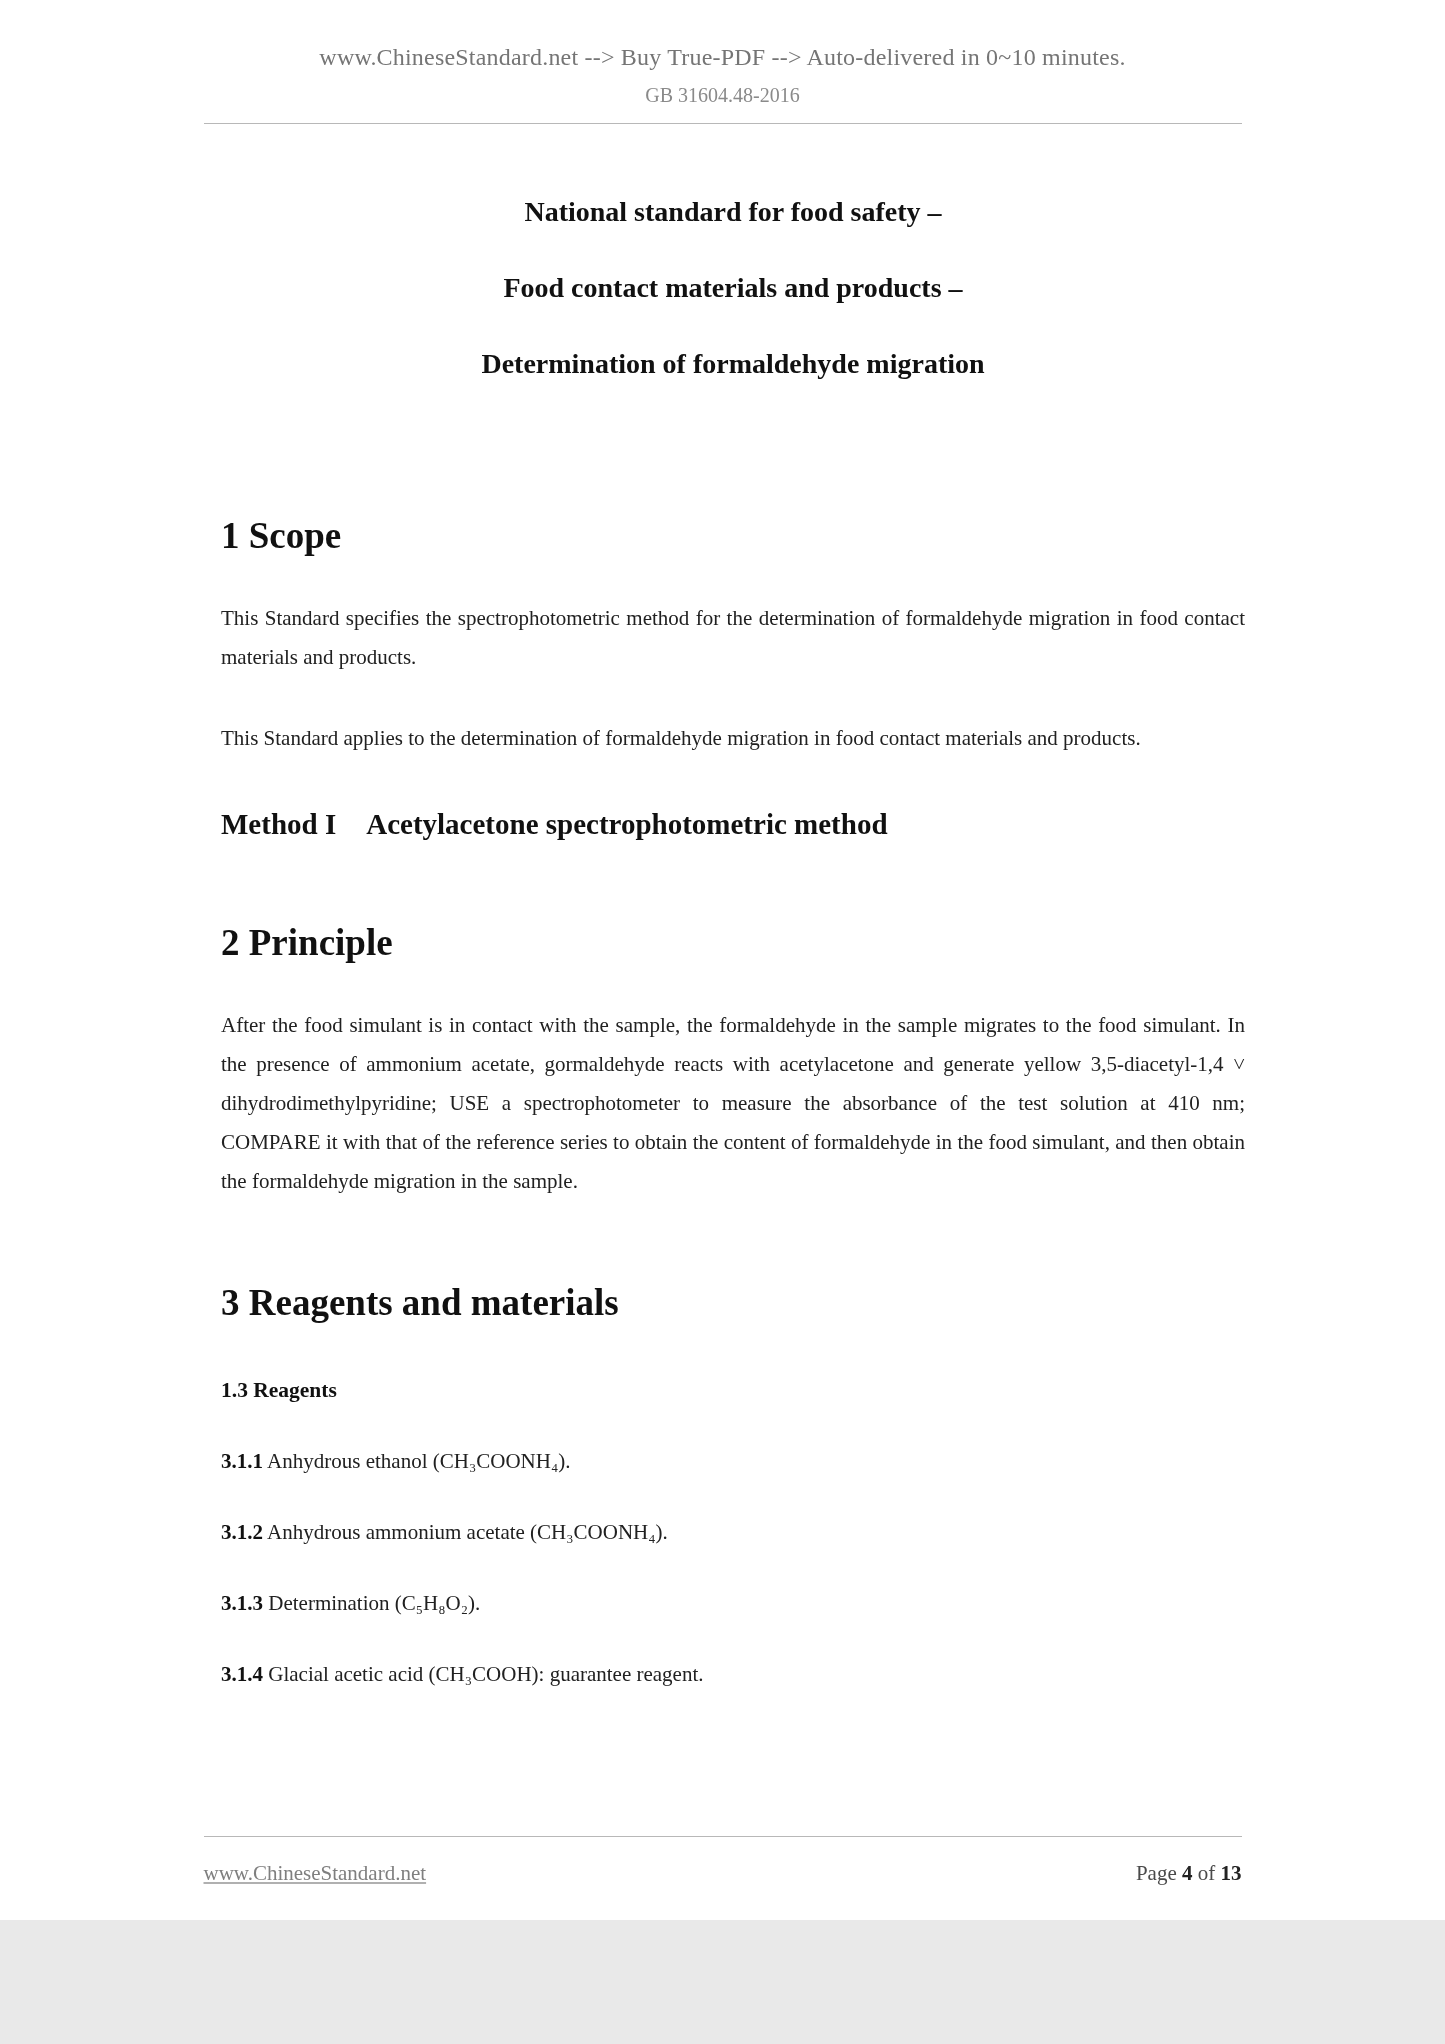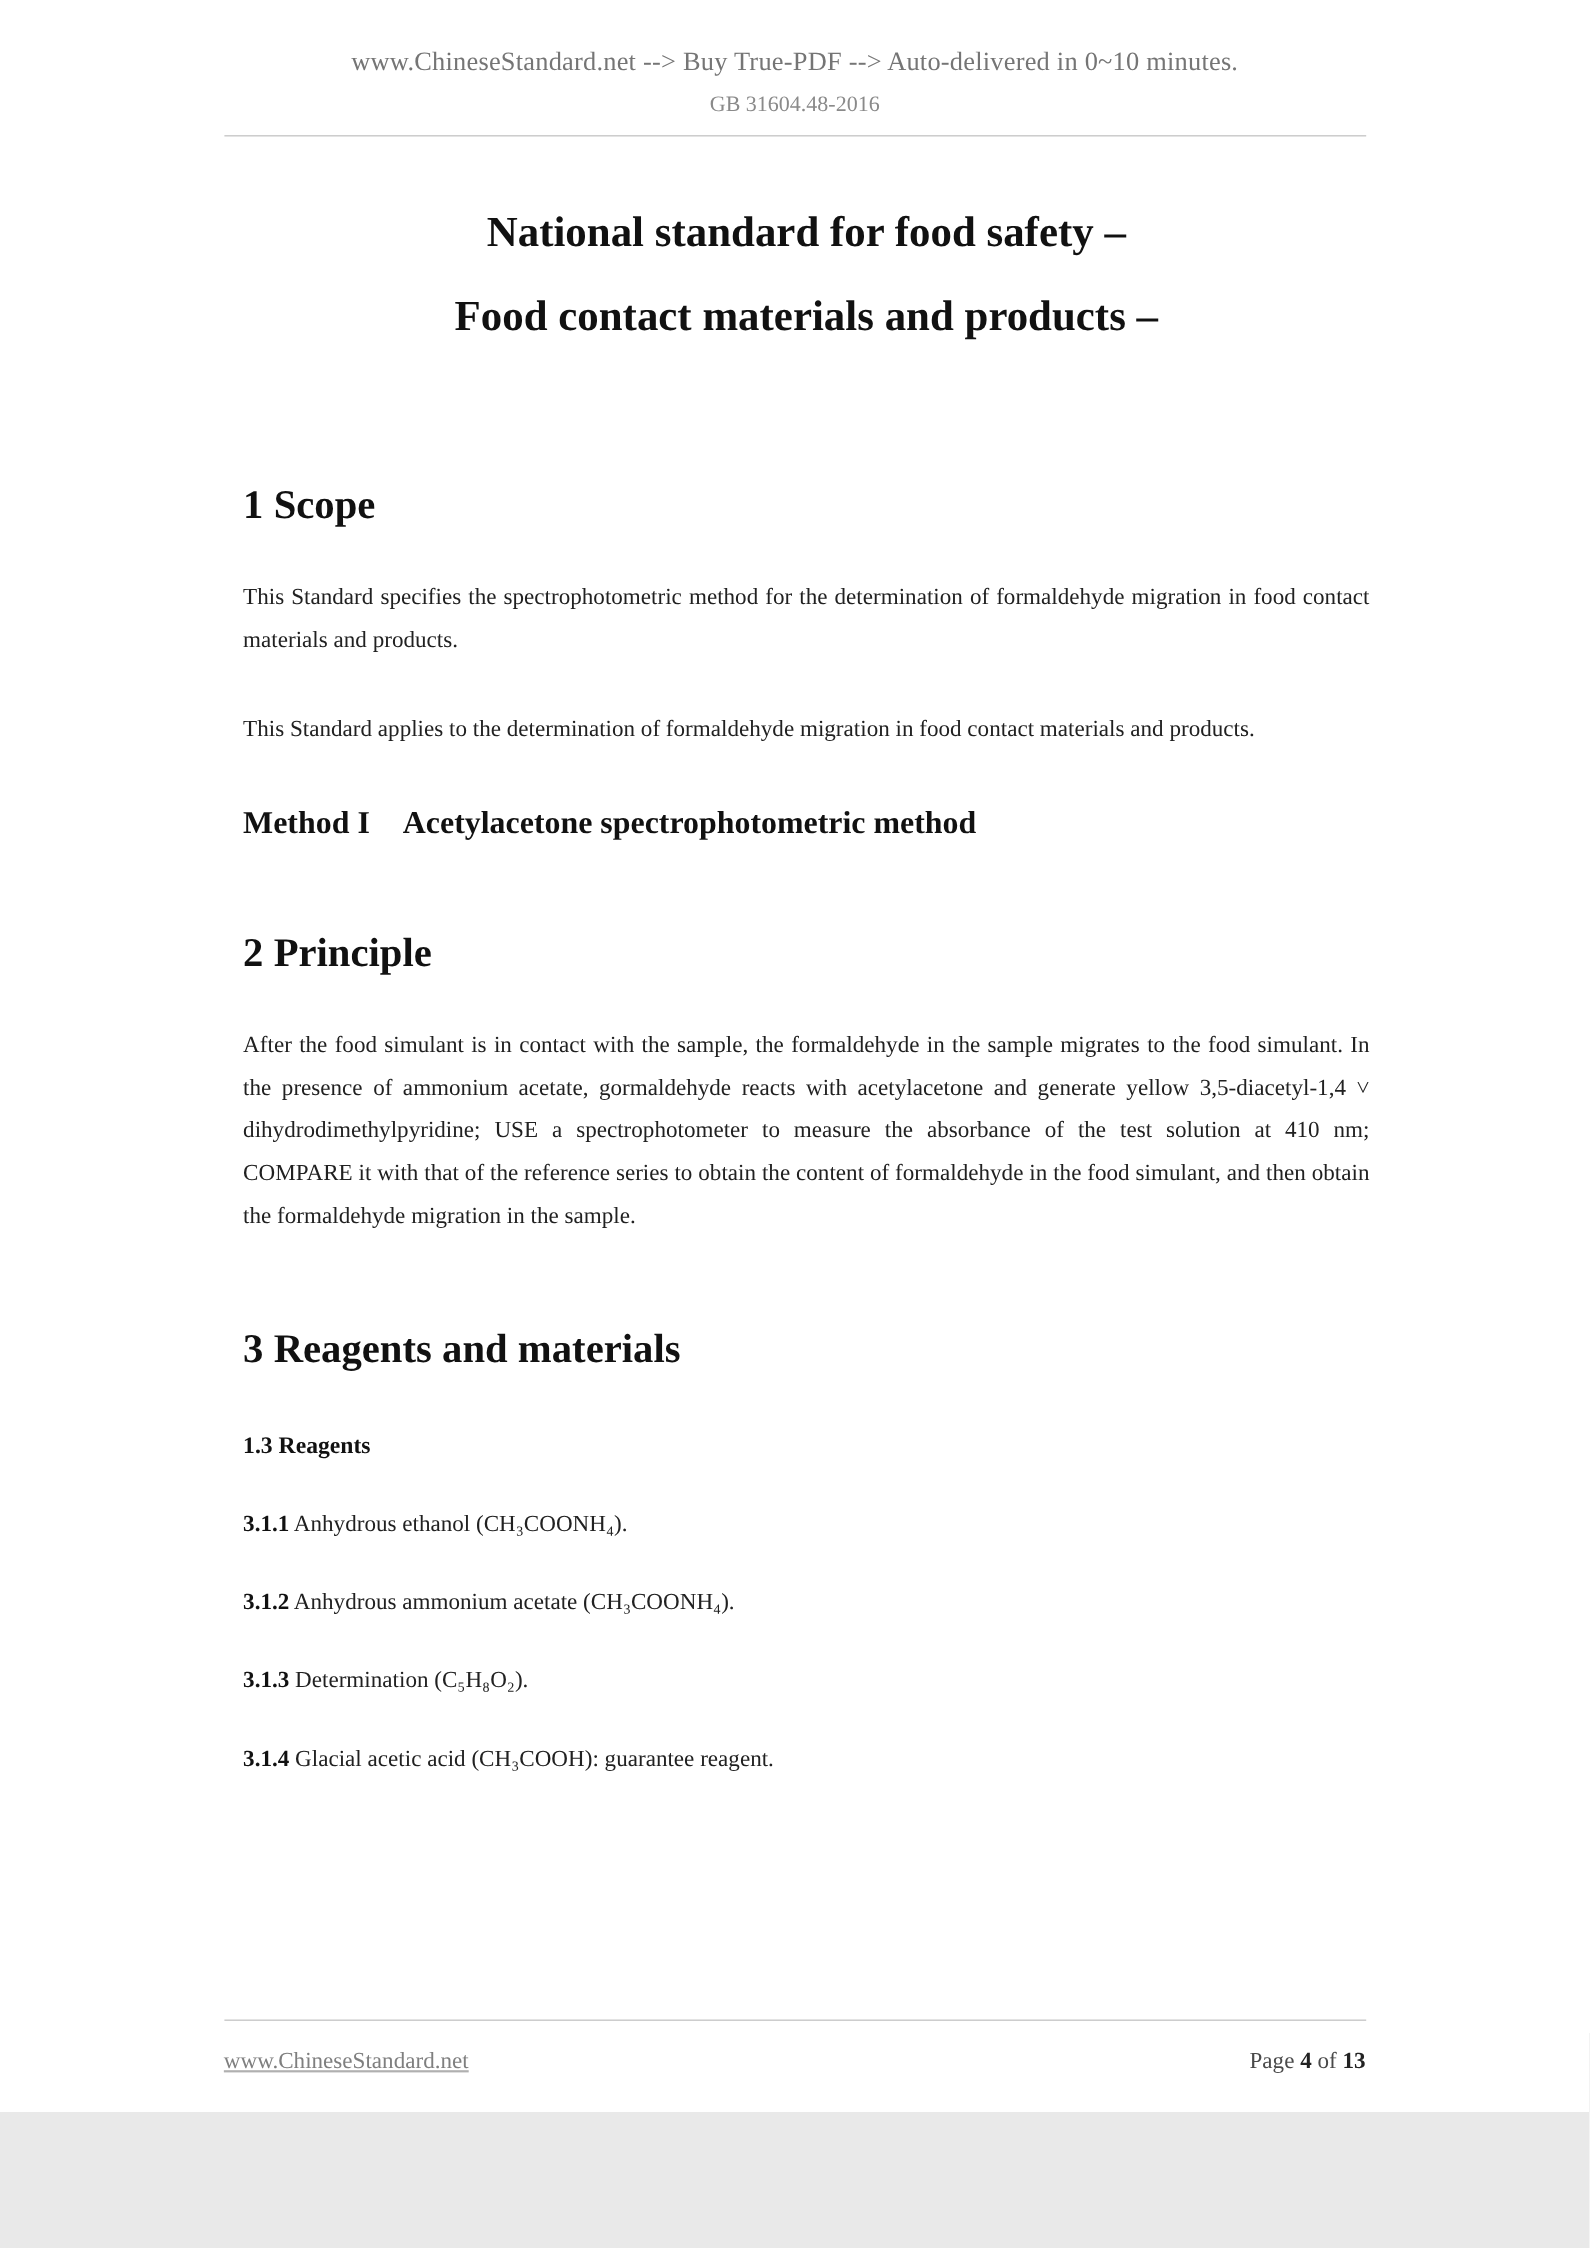--- a/index.html
+++ b/index.html
@@ -16,21 +16,21 @@
   .pg-header { text-align:center; padding-top:44px; }
   .promo { font-size:24px; color:#757575; letter-spacing:0.2px; }
   .docnum { font-size:20px; color:#8a8a8a; margin-top:13px; }
   .rule {
     border:none; border-top:1px solid #b8b8b8;
     width:1038px; margin:16px auto 0;
   }
   
   .content { width:1024px; margin-left:221px; }
   .doc-title { margin-top:50px; text-align:center; }
-  .tline { font-size:39px; font-weight:bold; line-height:76px; color:#111; }
+  .tline { font-size:28px; font-weight:bold; line-height:76px; color:#111; }
   .section-heading {
     font-size:37px; font-weight:bold; color:#111;
     margin:80px 0 0 0;
   }
   .section-heading.first { margin-top:112px; }
   .para {
     font-size:21px; line-height:39px;
     text-align:justify; text-justify:inter-word;
     margin:42px 0 0 0;
   }
@@ -67,20 +67,21 @@
     <div class="promo">www.ChineseStandard.net --&gt; Buy True-PDF --&gt; Auto-delivered in 0~10 minutes.</div>
     <div class="docnum">GB 31604.48-2016</div>
     <hr class="rule">
   </div>
 
   <div class="content">
 
     <div class="doc-title">
       <div class="tline">National standard for food safety –</div>
       <div class="tline">Food contact materials and products –</div>
+      <div class="tline">Determination of formaldehyde migration</div>
     </div>
 
     <h2 class="section-heading first">1 Scope</h2>
     <p class="para">This Standard specifies the spectrophotometric method for the determination of formaldehyde migration in food contact materials and products.</p>
     <p class="para">This Standard applies to the determination of formaldehyde migration in food contact materials and products.</p>
 
     <p class="method-line"><span>Method I</span><span class="method-gap"></span><span>Acetylacetone spectrophotometric method</span></p>
 
     <h2 class="section-heading">2 Principle</h2>
     <p class="para">After the food simulant is in contact with the sample, the formaldehyde in the sample migrates to the food simulant. In the presence of ammonium acetate, gormaldehyde reacts with acetylacetone and generate yellow 3,5-diacetyl-1,4 ˅ dihydrodimethylpyridine; USE a spectrophotometer to measure the absorbance of the test solution at 410 nm; COMPARE it with that of the reference series to obtain the content of formaldehyde in the food simulant, and then obtain the formaldehyde migration in the sample.</p>

